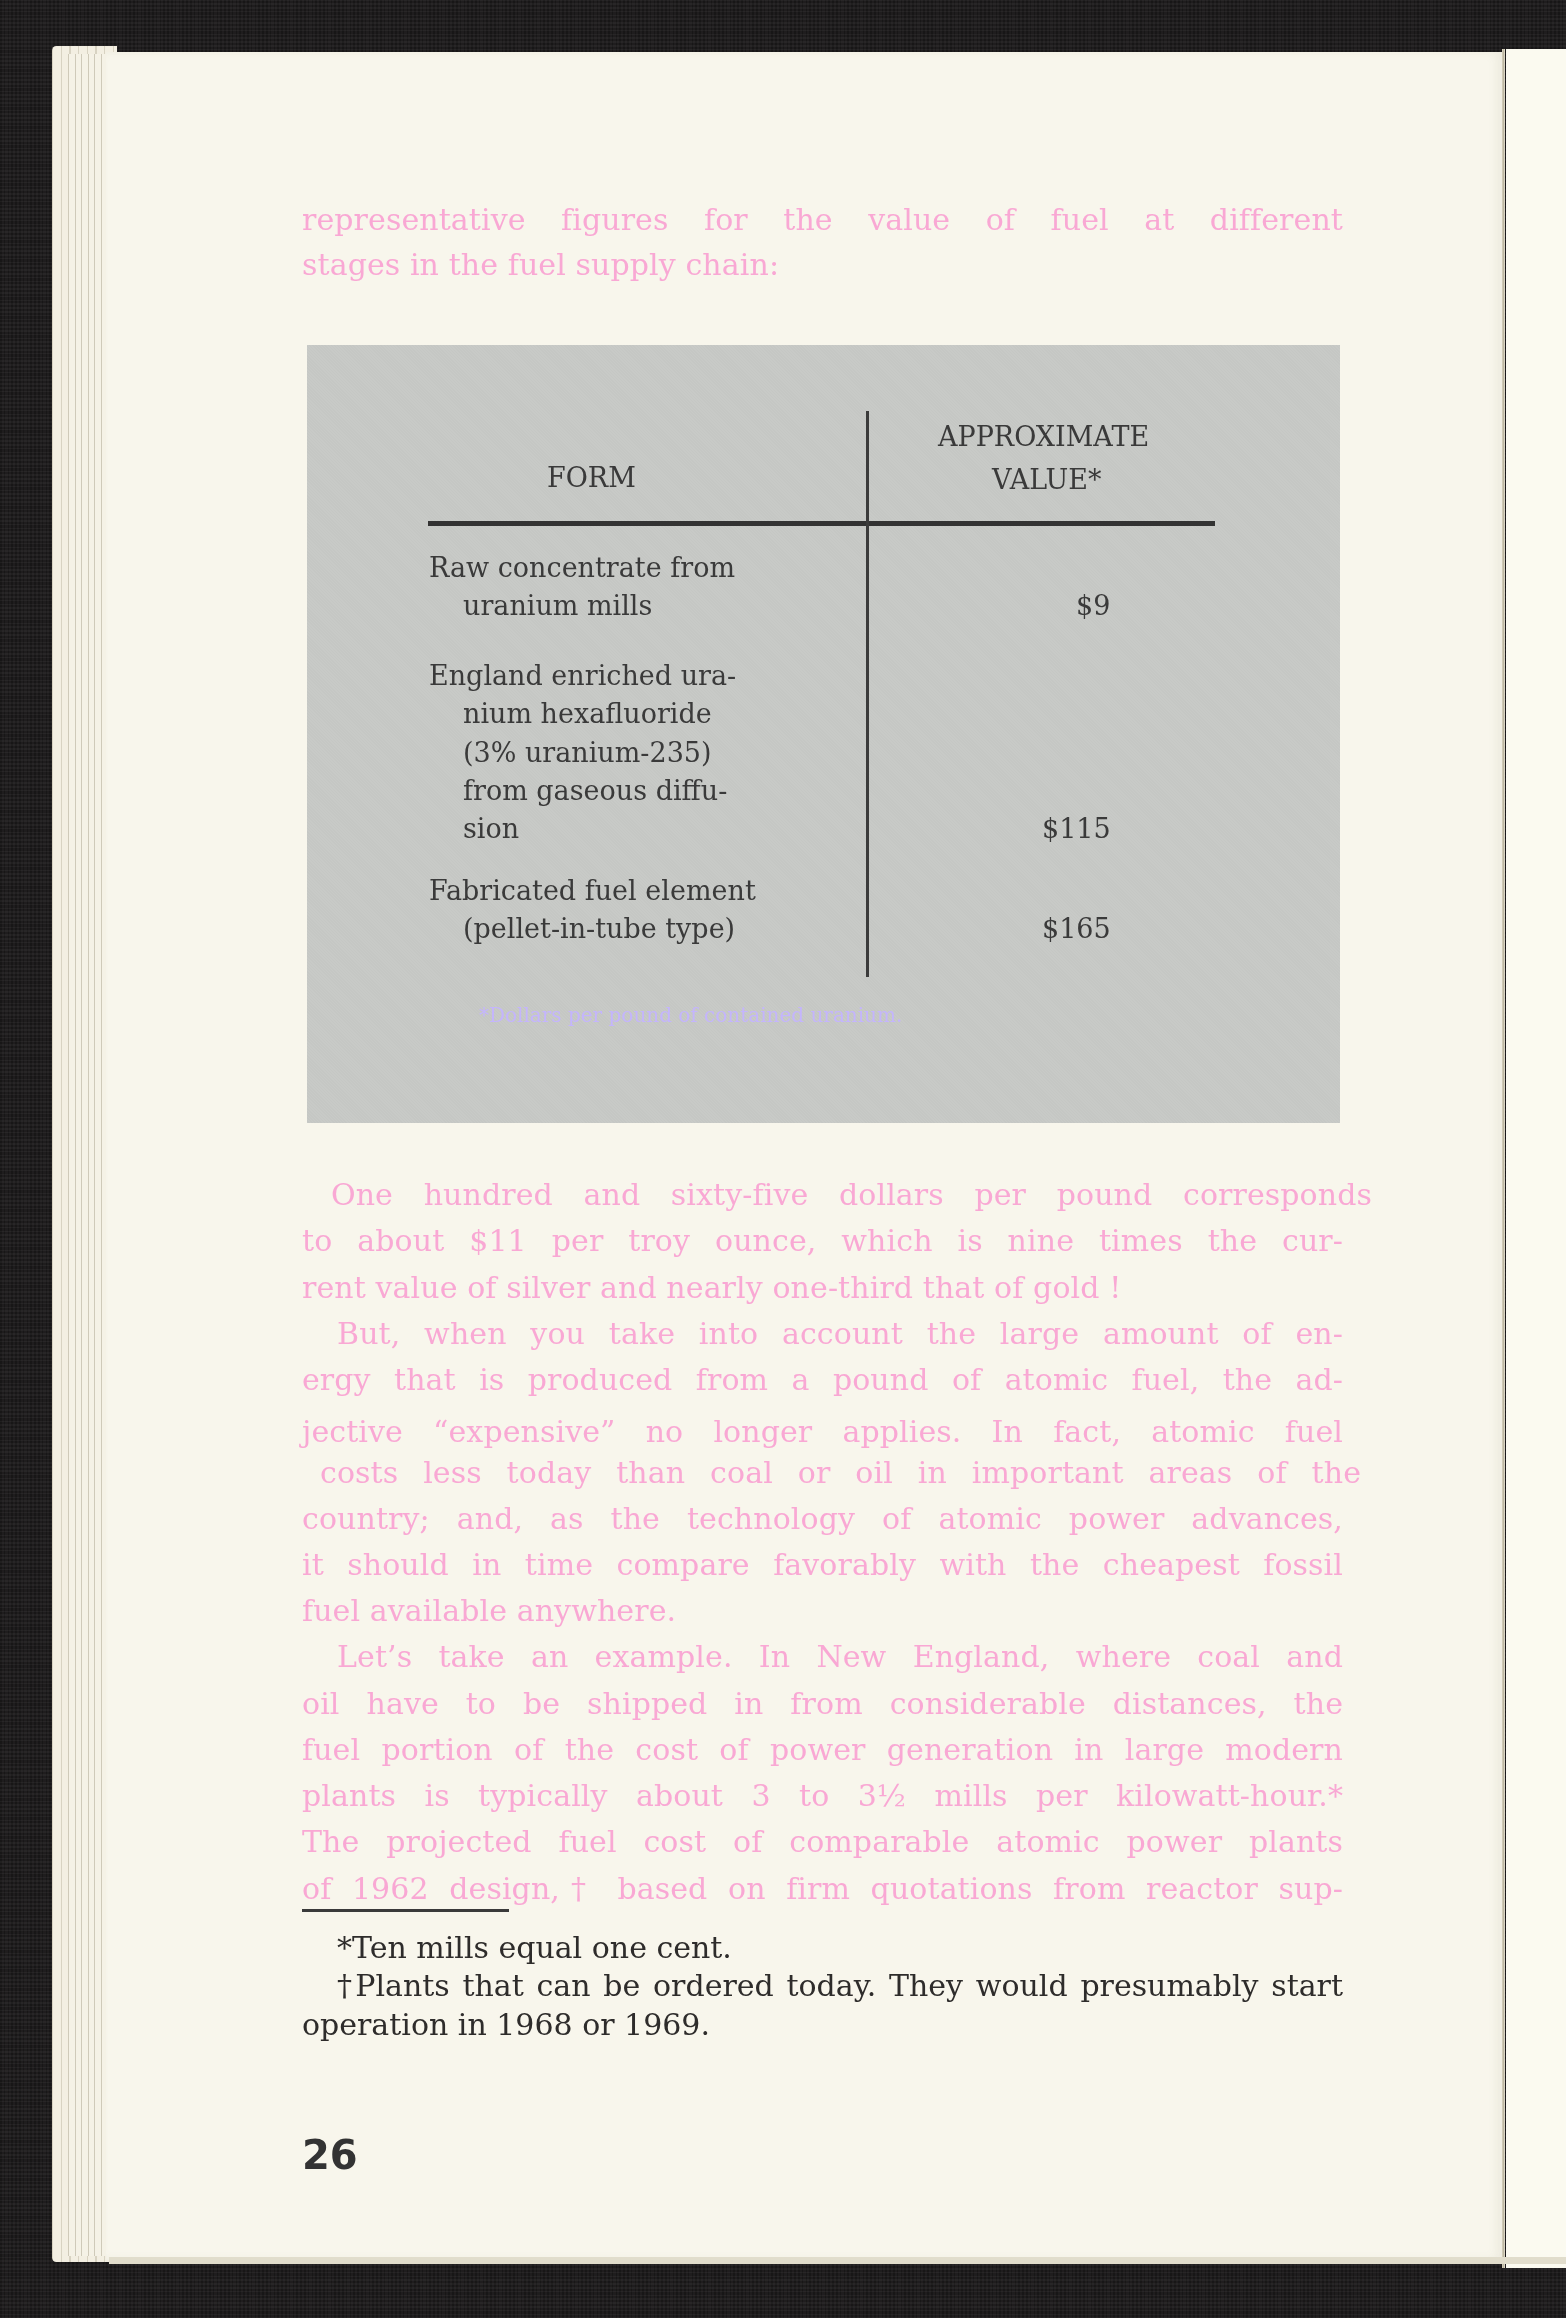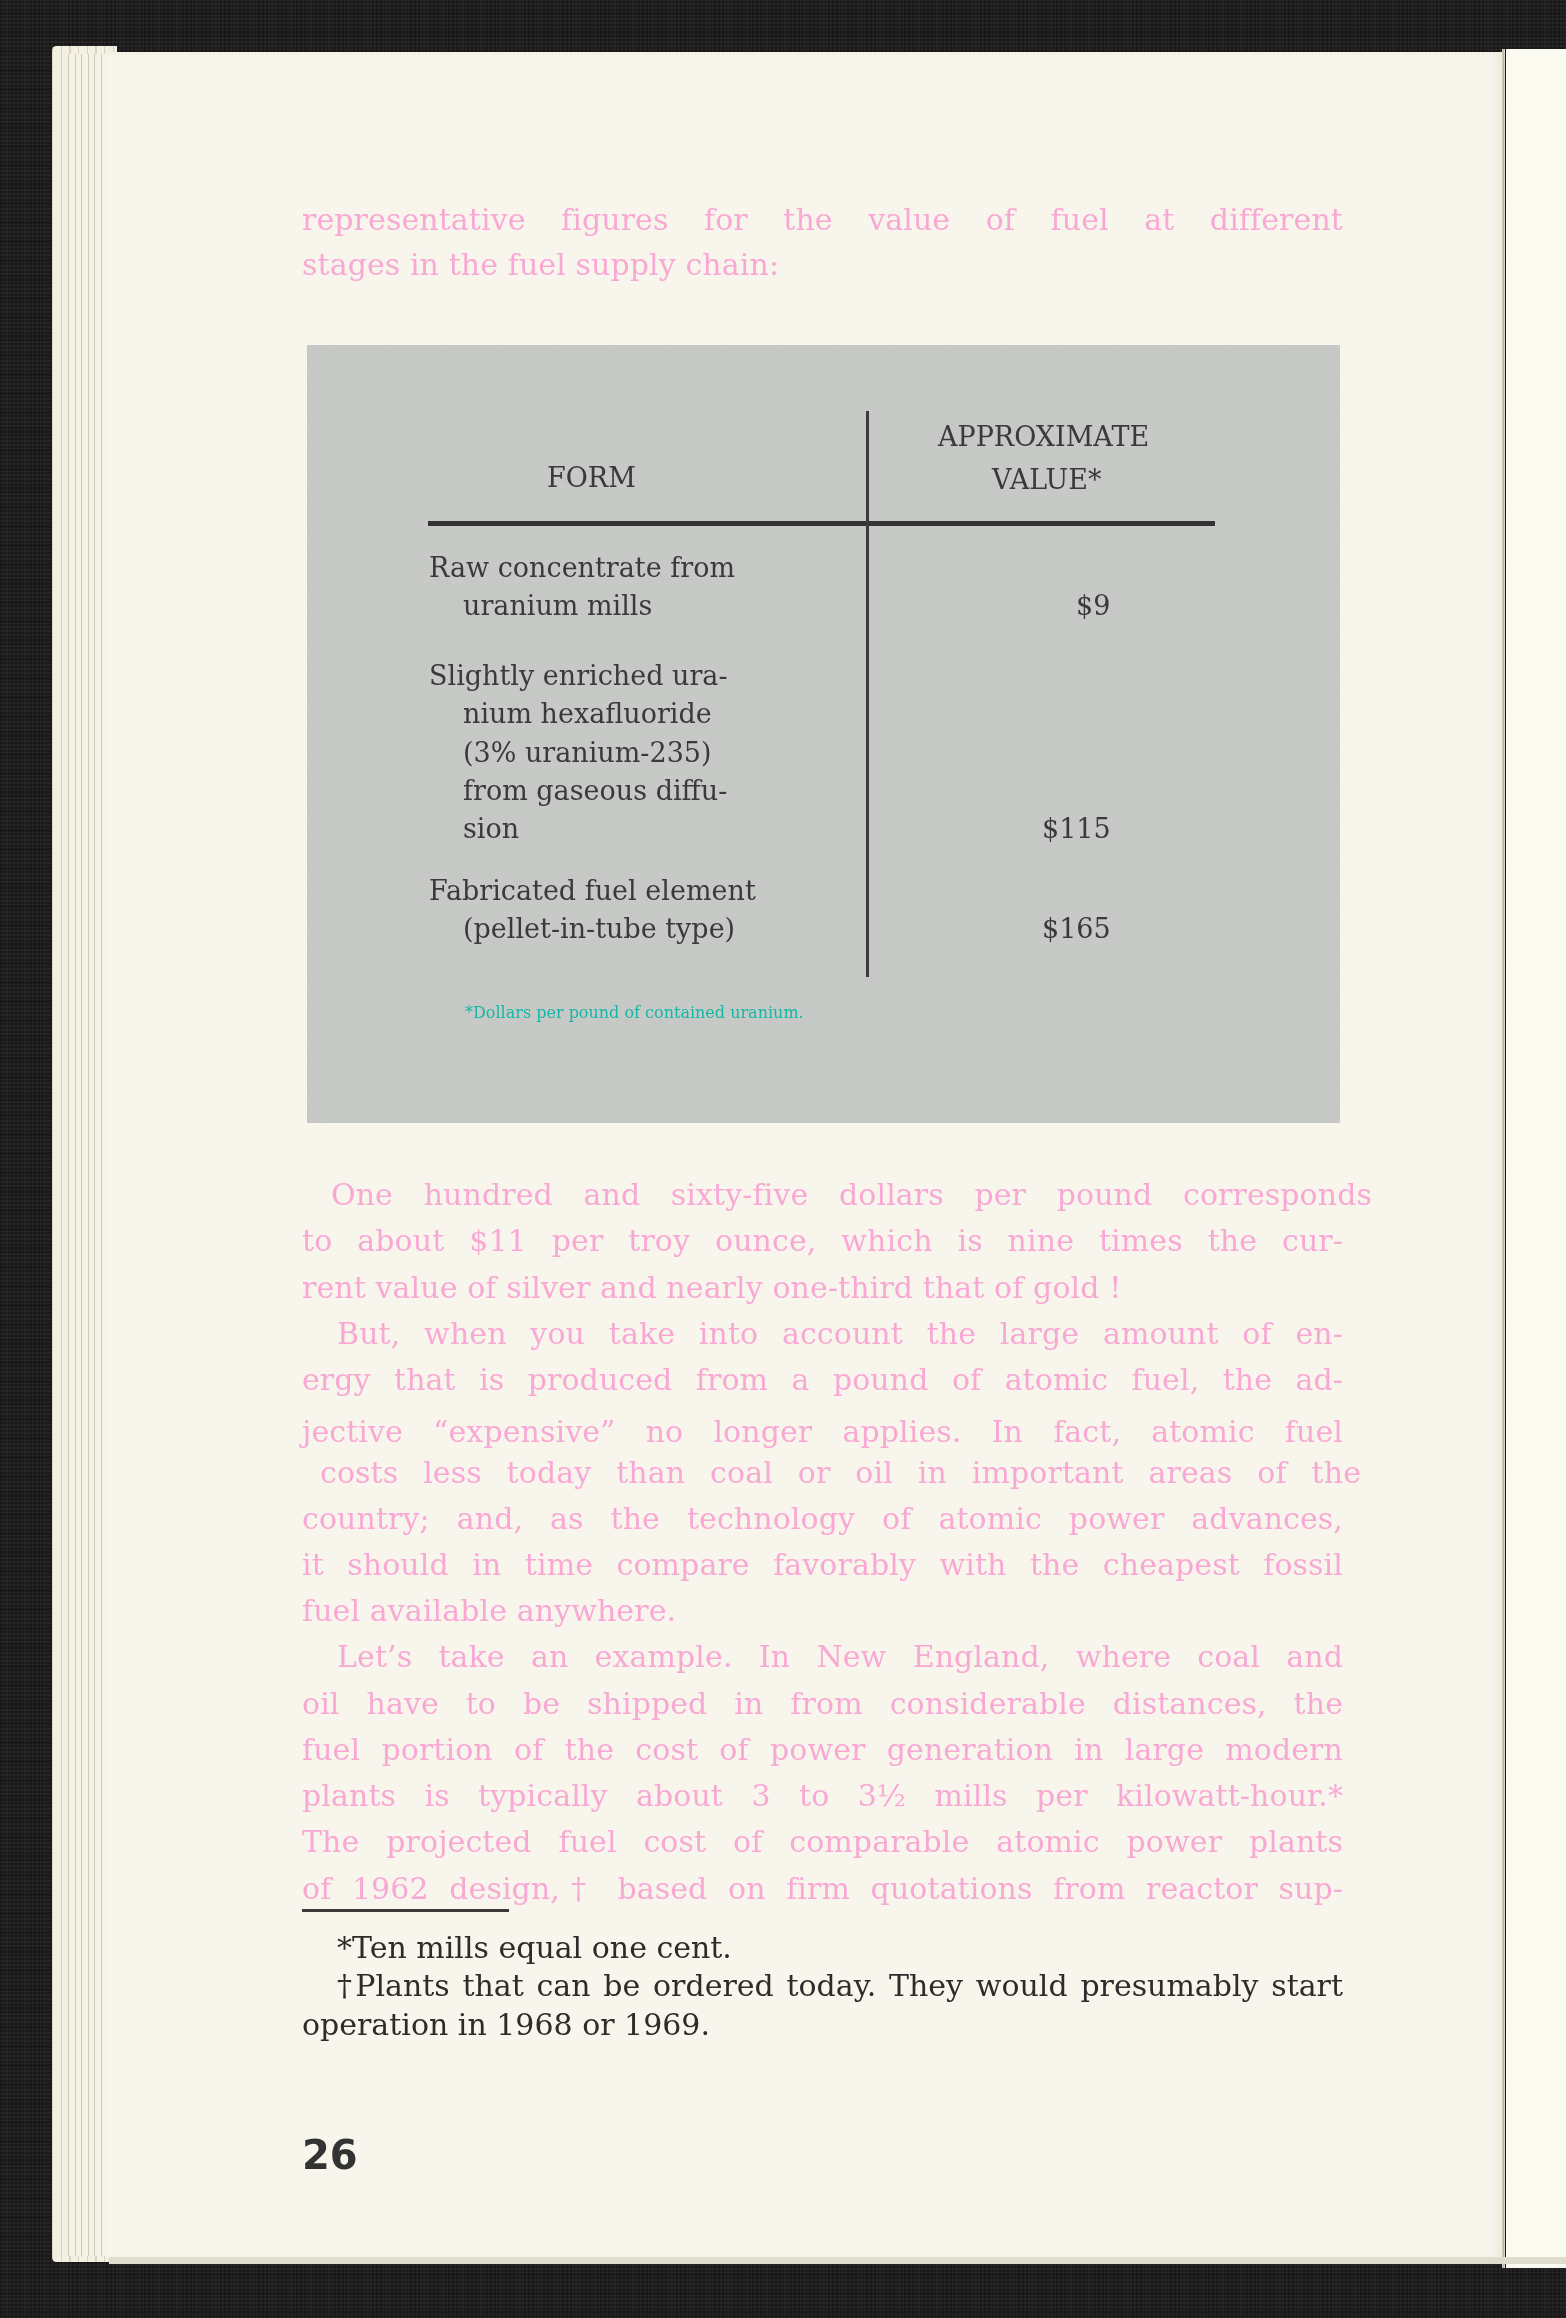--- a/index.html
+++ b/index.html
@@ -48,21 +48,21 @@
   .line-justify { text-align:justify; text-align-last:justify; width:1041px; }
 
   .table-box {
     position:absolute; left:307px; top:345px; width:1033px; height:778px;
     background:#c5c7c4;
     background-image: repeating-linear-gradient(45deg, rgba(255,255,255,0.06) 0 1.1px, transparent 1.1px 2.2px);
   }
   .tcell { position:absolute; color:#3a3a3a; font-family:"DejaVu Serif", serif; font-size:27px; white-space:nowrap; }
   .t-hrule { position:absolute; left:428px; top:521px; width:787px; height:5.4px; background:#333; }
   .t-vrule { position:absolute; left:866px; top:411px; width:3.3px; height:566px; background:#3b3b3b; }
-  .t-note { position:absolute; left:465px; top:1003px; font-size:16px; color:#14b8a6; font-family:"DejaVu Serif", serif; white-space:nowrap; }
+  .t-note { position:absolute; left:479px; top:1003px; font-size:20px; color:#c4b5fd; font-family:"DejaVu Serif", serif; white-space:nowrap; }
 
   .fn-rule { position:absolute; left:302px; top:1909px; width:207px; height:3.3px; background:#3a3a3a; }
   .fn { position:absolute; color:#2e2c2b; font-family:"DejaVu Serif", serif; font-size:30px; white-space:nowrap; }
   .pageno { position:absolute; left:302px; top:2132px; font-family:"DejaVu Sans", sans-serif; font-weight:bold; font-size:40px; color:#333; }
 </style>
 </head>
 <body>
 
 <div class="page-stack"></div>
 <div class="page-stack-inner"></div>
@@ -76,21 +76,21 @@
 
 <div class="table-box">
   <div class="tcell" style="left:240px; top:117px;">FORM</div>
   <div class="tcell" style="left:631px; top:76px;">APPROXIMATE</div>
   <div class="tcell" style="left:685px; top:119px;">VALUE*</div>
 
   <div class="tcell" style="left:122px; top:207px;">Raw concentrate from</div>
   <div class="tcell" style="left:156px; top:245px;">uranium mills</div>
   <div class="tcell" style="left:769px; top:245px;">$9</div>
 
-  <div class="tcell" style="left:122px; top:315px;">Slightly enriched ura-</div>
+  <div class="tcell" style="left:122px; top:315px;">England enriched ura-</div>
   <div class="tcell" style="left:156px; top:353px;">nium hexafluoride</div>
   <div class="tcell" style="left:156px; top:392px;">(3% uranium-235)</div>
   <div class="tcell" style="left:156px; top:430px;">from gaseous diffu-</div>
   <div class="tcell" style="left:156px; top:468px;">sion</div>
   <div class="tcell" style="left:735px; top:468px;">$115</div>
 
   <div class="tcell" style="left:122px; top:530px;">Fabricated fuel element</div>
   <div class="tcell" style="left:156px; top:568px;">(pellet-in-tube type)</div>
   <div class="tcell" style="left:735px; top:568px;">$165</div>
 </div>

